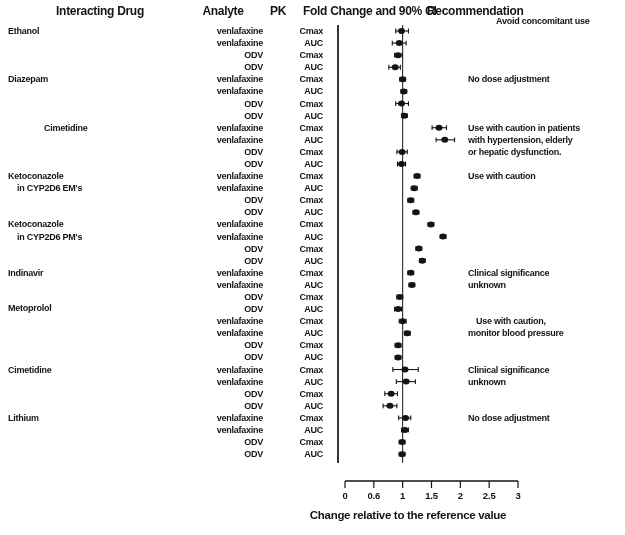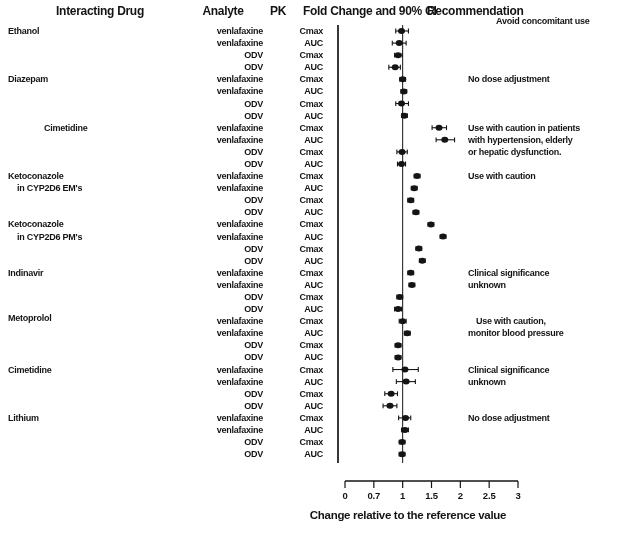--- a/index.html
+++ b/index.html
@@ -260,21 +260,21 @@
       <div class="cell analyte-cell" style="left: 163px; top: 267.8px;">venlafaxine</div>
       <div class="cell pk-cell" style="left: 273px; top: 267.8px;">Cmax</div>
       <div class="cell rec-line" style="left: 468px; top: 267.8px;">Clinical significance</div>
       <div class="cell analyte-cell" style="left: 163px; top: 279.89px;">venlafaxine</div>
       <div class="cell pk-cell" style="left: 273px; top: 279.89px;">AUC</div>
       <div class="cell rec-line" style="left: 468px; top: 279.89px;">unknown</div>
       <div class="cell analyte-cell" style="left: 163px; top: 291.98px;">ODV</div>
       <div class="cell pk-cell" style="left: 273px; top: 291.98px;">Cmax</div>
       <div class="cell analyte-cell" style="left: 163px; top: 304.07px;">ODV</div>
       <div class="cell pk-cell" style="left: 273px; top: 304.07px;">AUC</div>
-      <div class="cell drug-label" style="left: 8px; top: 313px;">Metoprolol</div>
+      <div class="cell drug-label" style="left: 8px; top: 303px;">Metoprolol</div>
       <div class="cell analyte-cell" style="left: 163px; top: 316.16px;">venlafaxine</div>
       <div class="cell pk-cell" style="left: 273px; top: 316.16px;">Cmax</div>
       <div class="cell rec-line" style="left: 476px; top: 316.16px;">Use with caution,</div>
       <div class="cell analyte-cell" style="left: 163px; top: 328.25px;">venlafaxine</div>
       <div class="cell pk-cell" style="left: 273px; top: 328.25px;">AUC</div>
       <div class="cell rec-line" style="left: 468px; top: 328.25px;">monitor blood pressure</div>
       <div class="cell analyte-cell" style="left: 163px; top: 340.34px;">ODV</div>
       <div class="cell pk-cell" style="left: 273px; top: 340.34px;">Cmax</div>
       <div class="cell analyte-cell" style="left: 163px; top: 352.43px;">ODV</div>
       <div class="cell pk-cell" style="left: 273px; top: 352.43px;">AUC</div>
@@ -295,21 +295,21 @@
       <div class="cell rec-line" style="left: 468px; top: 412.88px;">No dose adjustment</div>
       <div class="cell analyte-cell" style="left: 163px; top: 424.97px;">venlafaxine</div>
       <div class="cell pk-cell" style="left: 273px; top: 424.97px;">AUC</div>
       <div class="cell analyte-cell" style="left: 163px; top: 437.06px;">ODV</div>
       <div class="cell pk-cell" style="left: 273px; top: 437.06px;">Cmax</div>
       <div class="cell analyte-cell" style="left: 163px; top: 449.15px;">ODV</div>
       <div class="cell pk-cell" style="left: 273px; top: 449.15px;">AUC</div>
     </div>
   <div id="ticks-layer">
       <div class="tick-label" style="left: 330px; top: 490px;">0</div>
-      <div class="tick-label" style="left: 358.835px; top: 490px;">0.7</div>
+      <div class="tick-label" style="left: 358.835px; top: 490px;">0.6</div>
       <div class="tick-label" style="left: 387.67px; top: 490px;">1</div>
       <div class="tick-label" style="left: 416.505px; top: 490px;">1.5</div>
       <div class="tick-label" style="left: 445.34px; top: 490px;">2</div>
       <div class="tick-label" style="left: 474.175px; top: 490px;">2.5</div>
       <div class="tick-label" style="left: 503.01px; top: 490px;">3</div>
     </div>
 
   <div id="x-axis-title">Change relative to the reference value</div>
 </div>
 

